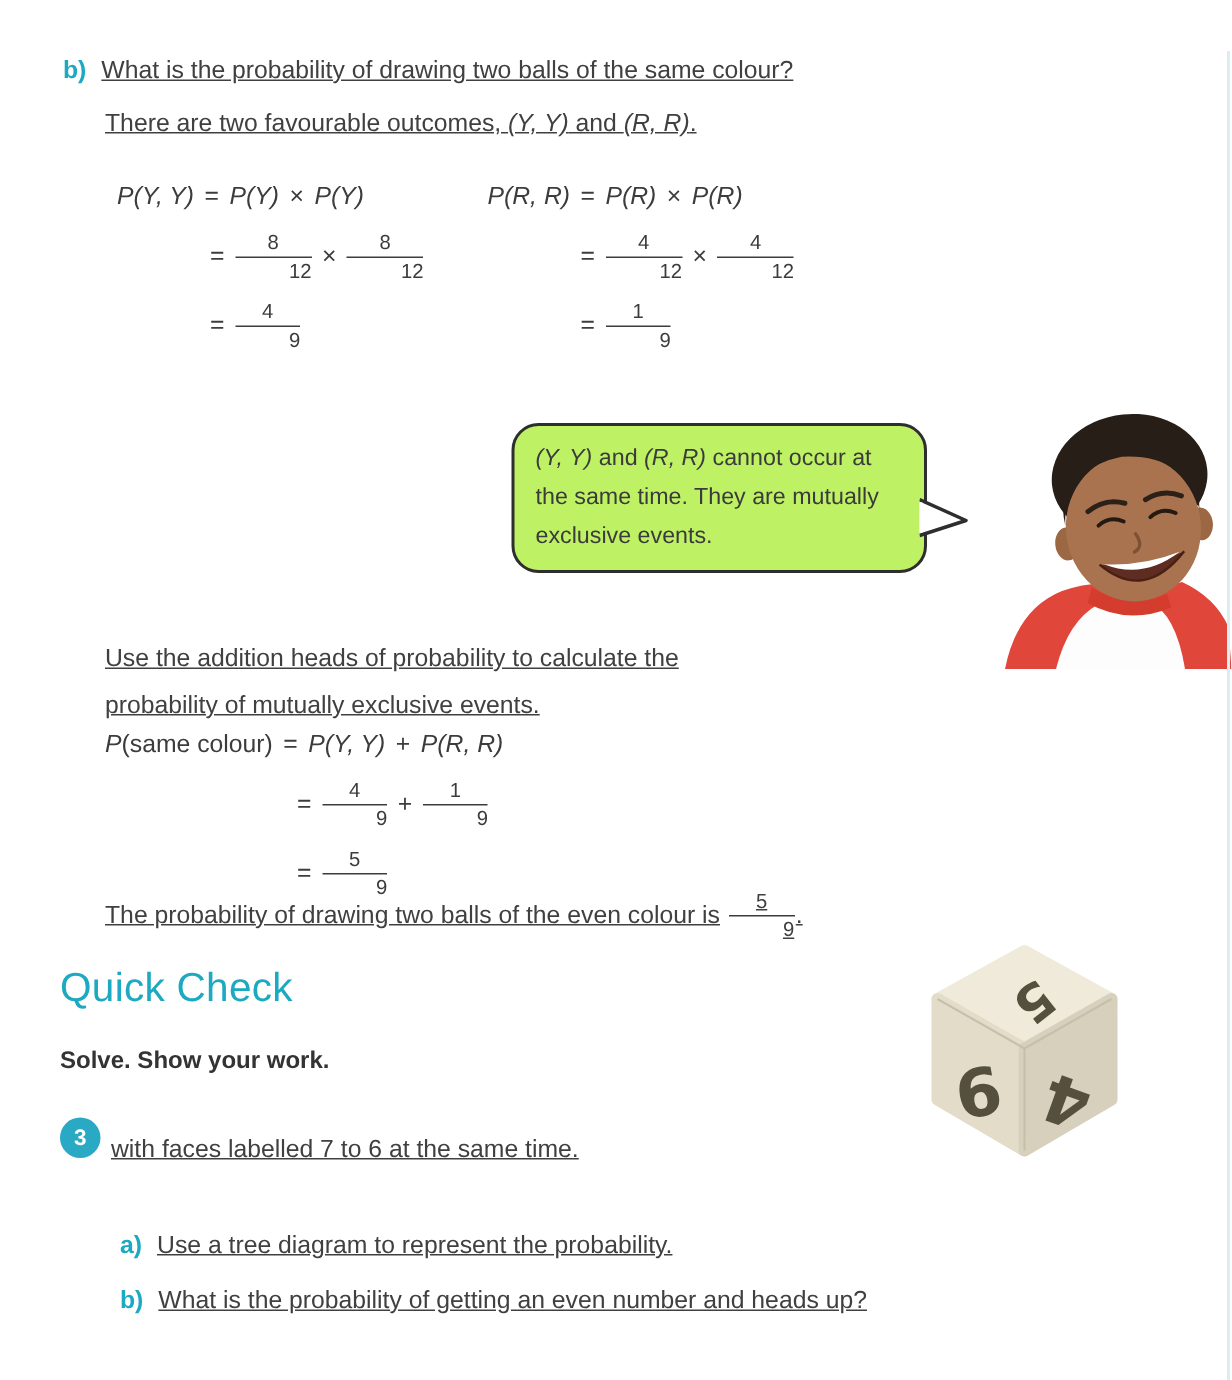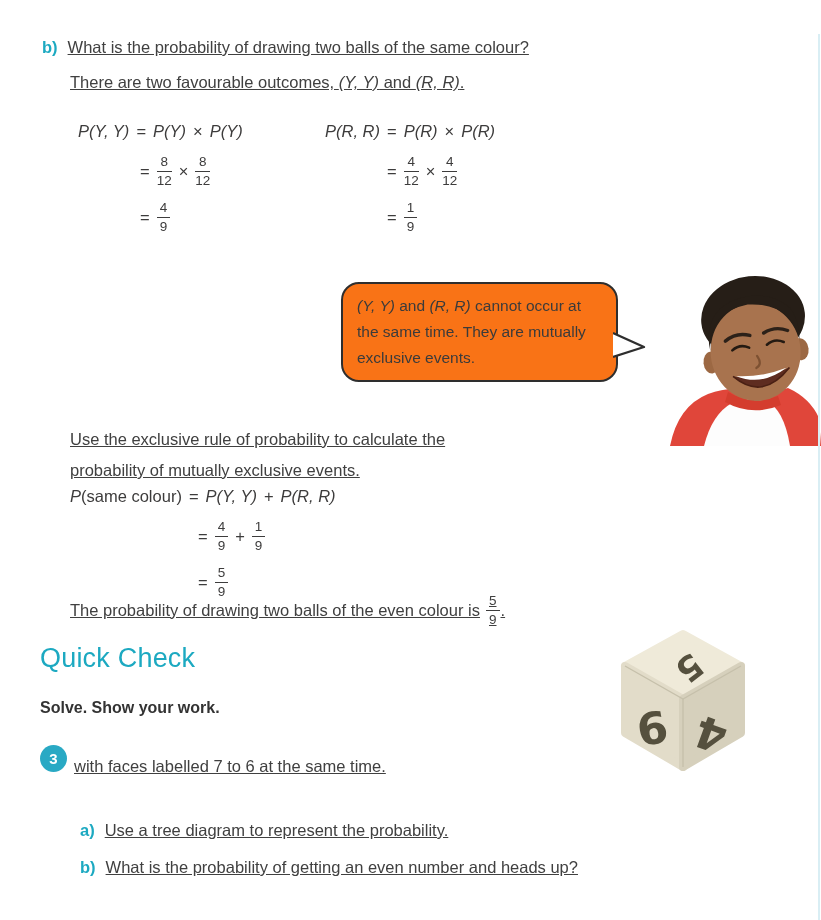--- a/index.html
+++ b/index.html
@@ -11,23 +11,23 @@
   }
   .abs { position:absolute; }
   .lbl { font-weight:bold; color:#1ca9c1; font-size:16.5px; }
   .body-text { font-size:16.5px; color:#404040;text-decoration:underline; }
   .mi { font-style:italic; }
   .row { display:flex; gap:10px; align-items:flex-start; }
   .eq-line1 { display:flex; gap:7px; align-items:center; font-size:16.5px; height:19px; }
   .frac-line { display:flex; gap:7px; align-items:center; font-size:16.5px; height:36px; }
   .frac { display:inline-block; text-align:center; font-size:13.5px; line-height:1.15; font-style:normal; }
   .frac .num { display:block; border-bottom:1.6px solid #3d3c3c; padding:0 3px 1px; }
-  .frac .den { display:block; padding-top:1px; }
+  .frac .den { display:block; padding-top:1px;margin-left:36px; }
   .bubble {
-    border:2.3px solid #2e2e2e; border-radius:18px; background:#f97316;
+    border:2.3px solid #2e2e2e; border-radius:18px; background:#bef264;
     padding:9px 14px; width:277px; font-size:15.5px; line-height:26px; color:#3b3b3b;
   }
   .badge {
     width:27px; height:27px; border-radius:50%; background:#29a9c4; color:#fff;
     font-weight:bold; font-size:15px; display:flex; align-items:center; justify-content:center;
   }
   .quick { font-size:27px; font-weight:normal; color:#1ca9c1; letter-spacing:0.2px; }
   .solve { font-size:16px; font-weight:bold; color:#333333; }
   .edge-line { width:2px; background:#d9eef4; }
 </style>
@@ -137,21 +137,21 @@
 
     <path d="M108,90 Q113,99 106,102" stroke="#7d5132" stroke-width="2.2" fill="none" stroke-linecap="round"></path>
 
     <path d="M82,108 Q109,136 139,105 Q112,114 82,108 Z" fill="#5e2c20"></path>
     <path d="M85,108 Q110,121 136,105 Q111,112 85,108 Z" fill="#ffffff"></path>
     <path d="M82,108 Q109,136 139,105" stroke="#4a2014" stroke-width="1.6" fill="none"></path>
   </g>
 </svg>
 
 <div class="abs body-text" style="left:70px; top:424px; line-height:31px;">
-  <div>Use the exclusive rule of probability to calculate the</div>
+  <div>Use the addition heads of probability to calculate the</div>
   <div>probability of mutually exclusive events.</div>
 </div>
 
 <div class="abs" style="left:70px; top:487px;">
   <div class="eq-line1">
     <span><span class="mi">P</span><span>(same colour)</span></span>
     <span>=</span>
     <span class="mi">P(Y, Y)</span>
     <span>+</span>
     <span class="mi">P(R, R)</span>

